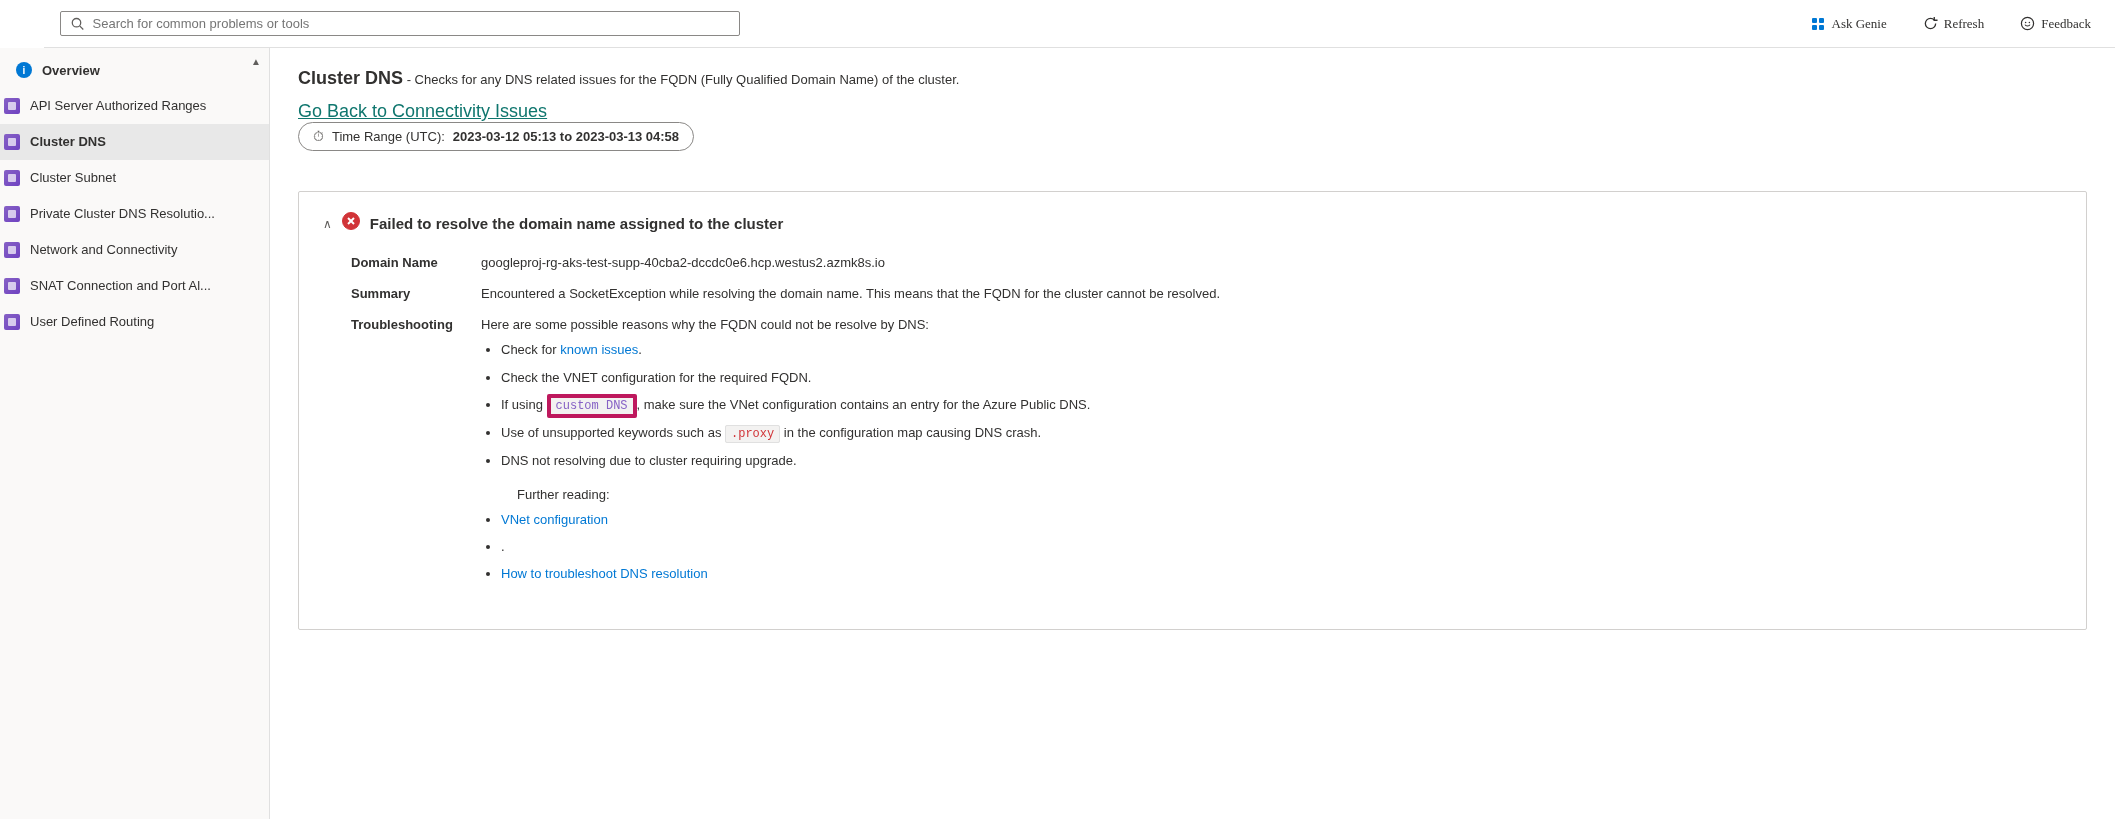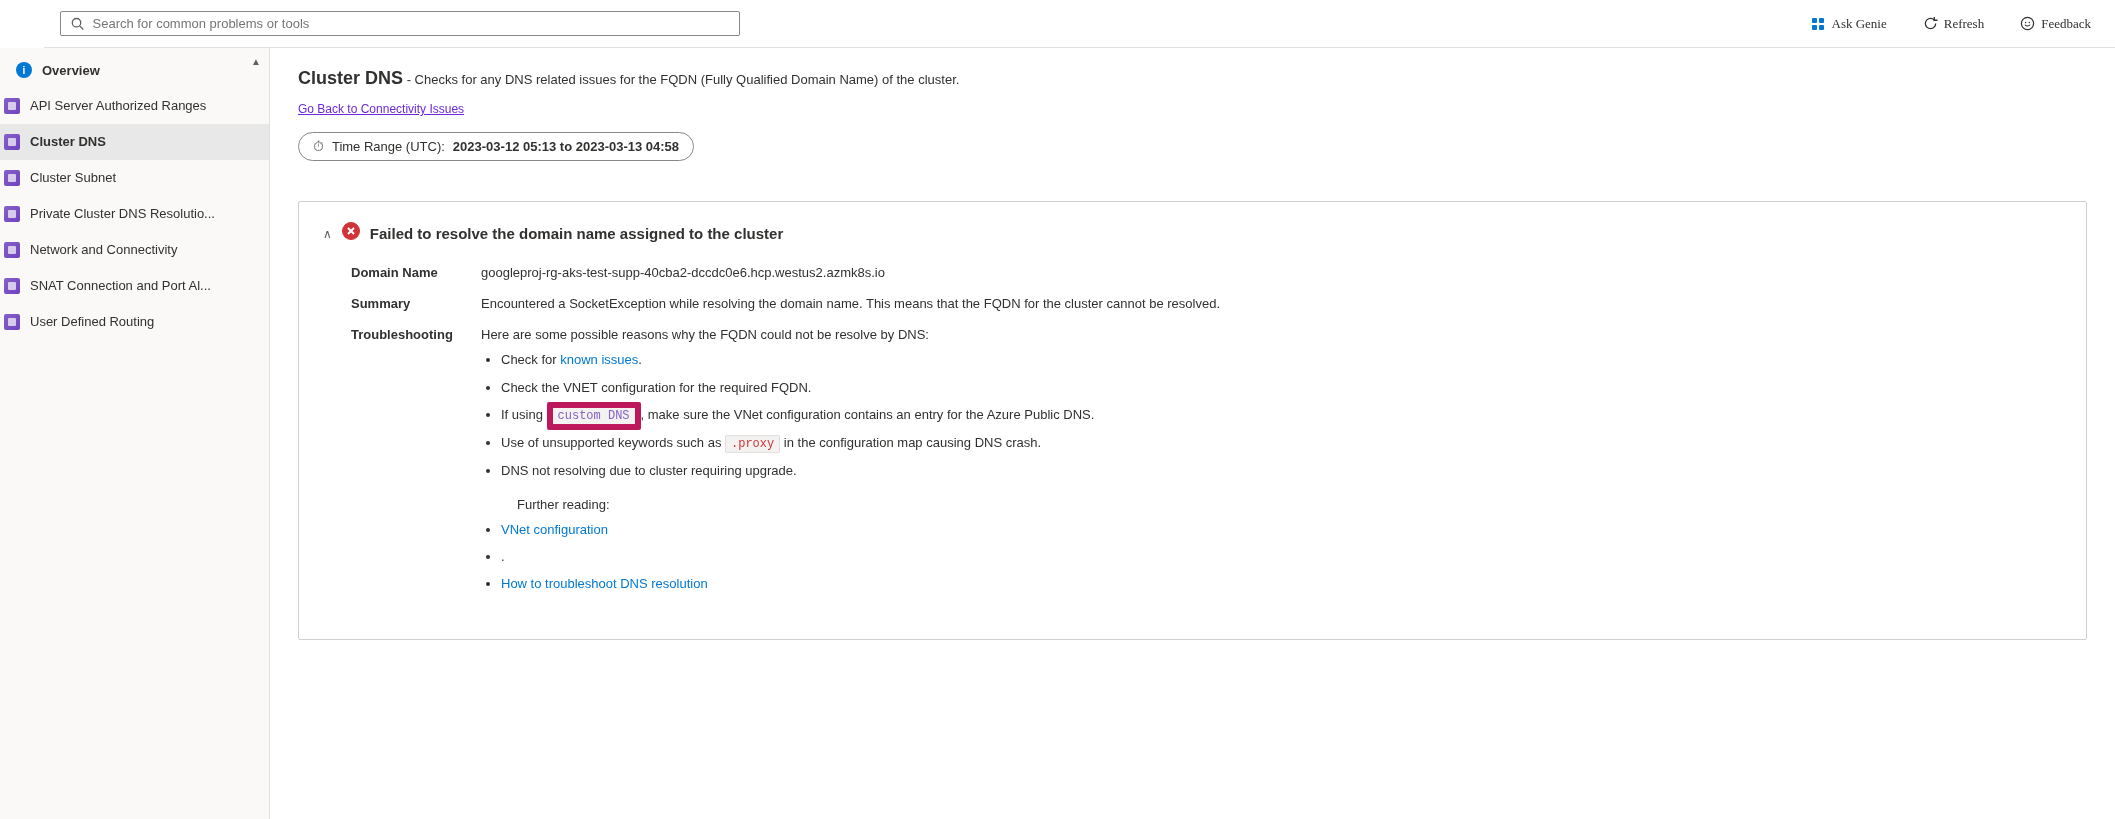--- a/index.html
+++ b/index.html
@@ -56,21 +56,21 @@
       position: absolute; right: 8px; top: 4px; color: #605e5c; font-size: 10px;
     }
 
     
     .main { flex: 1; overflow-y: auto; padding: 20px 28px; }
 
     .page-header { margin-bottom: 12px; }
     .page-title { font-size: 18px; font-weight: 700; display: inline; }
     .page-subtitle { font-size: 13px; color: #323130; display: inline; font-weight: 400; }
 
-    .back-link { color: #6d28d9; cursor: pointer; font-size: 12px; margin-bottom: 16px; display: inline-block; }
+    .back-link { color: #0f766e; cursor: pointer; font-size: 18px; display: inline-block; }
 
     .time-range-badge {
       display: inline-flex; align-items: center; gap: 8px;
       border: 1px solid #8a8886; border-radius: 16px; padding: 5px 14px;
       font-size: 13px; margin-bottom: 20px; cursor: pointer; color: #323130;
     }
     .time-range-badge .clock-icon { font-size: 14px; color: #605e5c; }
     .time-range-bold { font-weight: 700; }
 
     
@@ -90,21 +90,21 @@
     .result-label { font-weight: 600; min-width: 130px; flex-shrink: 0; font-size: 13px; }
     .result-value { font-size: 13px; color: #323130; flex: 1; }
 
     .troubleshoot-list { list-style: disc; padding-left: 20px; margin-top: 8px; }
     .troubleshoot-list li { margin-bottom: 8px; line-height: 1.5; }
     .inline-code {
       background: #f3f2f1; border: 1px solid #e0e0e0; border-radius: 2px;
       padding: 1px 5px; font-family: 'Courier New', monospace; font-size: 12px; color: #d13438; margin-top: 20px;
     }
     .inline-code-purple {
-      background: #f3f2f1; border: 6px solid #be185d; border-radius: 2px;
+      background: #f3f2f1; border: 4px solid #be185d; border-radius: 2px;
       padding: 1px 5px; font-family: 'Courier New', monospace; font-size: 12px; color: #8661c5;
     }
     a.inline-link { color: #0078d4; text-decoration: none; }
 
     .further-reading { font-weight: 400; margin-top: 16px; margin-bottom: 10px; font-size: 13px; margin-left: 36px; }
     .further-list { list-style: disc; padding-left: 20px; }
     .further-list li { margin-bottom: 12px; }
   </style>
 </head>
 <body>

